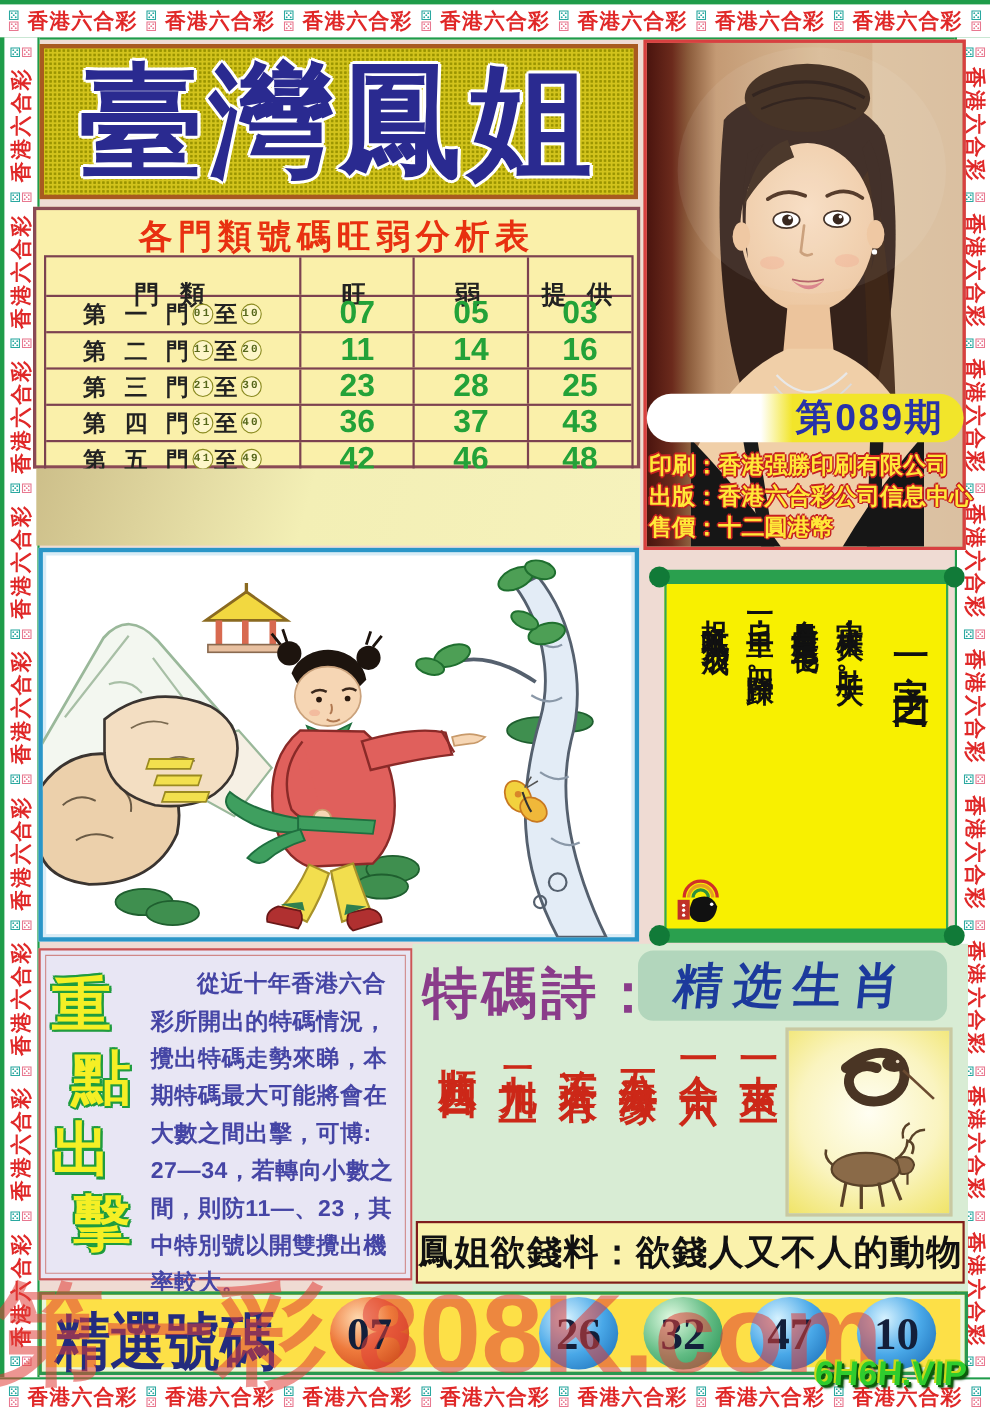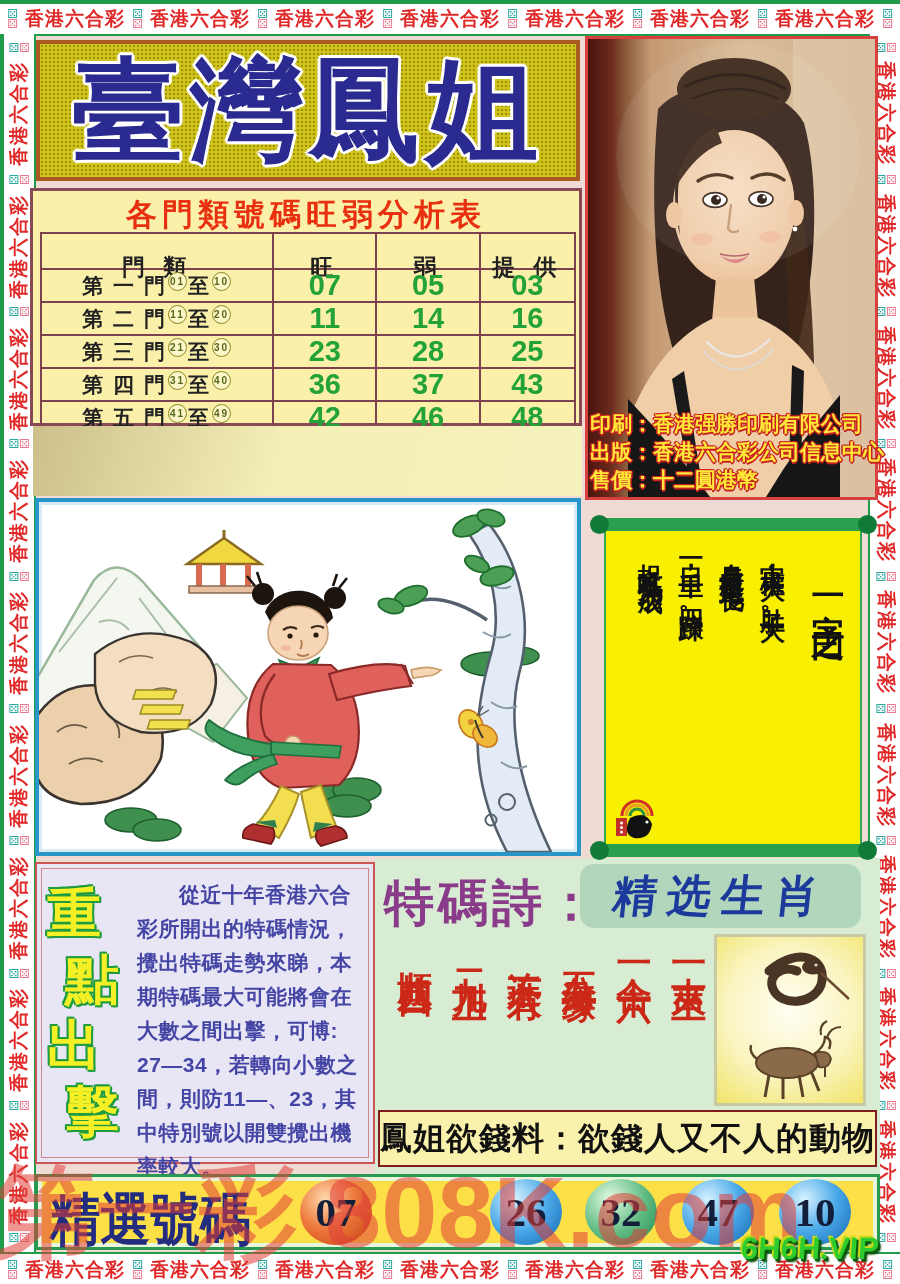--- a/index.html
+++ b/index.html
@@ -39,21 +39,21 @@
   #analysis-title{text-align:center;color:#e83010;font-weight:bold;font-size:31px;letter-spacing:5px;
     padding-top:3px;height:35px;}
   .atable{position:absolute;left:7px;top:41px;width:532px;border:2px solid #7c4250;border-collapse:collapse;}
   .atable .hrow{display:flex;border-bottom:2px solid #7c4250;height:34px;}
   .atable .trow{display:flex;border-bottom:2px solid #7c4250;height:31px;}
   .atable .trow:last-child{border-bottom:none;}
   .c0{width:232px;border-right:2px solid #7c4250;display:flex;align-items:center;justify-content:center;}
   .c1,.c2{width:102px;border-right:2px solid #7c4250;display:flex;align-items:center;justify-content:center;}
   .c3{width:94px;display:flex;align-items:center;justify-content:center;}
   .hcell{font-size:23px;font-weight:bold;color:#222;letter-spacing:6px;margin-top:32px;}
-  .gate{font-size:21px;font-weight:bold;color:#222;letter-spacing:2px;display:flex;}
+  .gate{font-size:21px;font-weight:bold;color:#222;letter-spacing:2px;display:flex;align-items:center;font-family:Liberation Mono, monospace;}
   .circ{display:inline-flex;align-items:center;justify-content:center;width:17px;height:17px;border:1.5px solid #8a8a20;
     border-radius:50%;font-size:10px;font-weight:bold;color:#55661a;margin:0 1px;background:#fdf6c9;}
   .val{font-size:29px;font-weight:bold;color:#23a238;font-family:"Liberation Sans",sans-serif;}
 
   
   #photo-panel{position:absolute;left:585px;top:36px;width:293px;height:464px;border:3px solid #d84040;
     box-sizing:border-box;background:#caa684;overflow:hidden;}
   #issue-pill{position:absolute;left:588px;top:358px;width:288px;height:44px;border-radius:22px;
     background:linear-gradient(90deg,#ffffff 0%,#ffffff 36%,#f2e52a 46%,#f2e52a 100%);
     display:flex;align-items:center;justify-content:flex-end;padding-right:18px;box-sizing:border-box;z-index:6;}
@@ -489,20 +489,23 @@
       <path d="M40,458 L40,382 Q72,302 128,278 L168,278 Q228,302 252,382 L252,458 Z" fill="#f0cfa8"></path>
       <path d="M96,332 l20,126 l-12,0 l-20,-118 Z" fill="#1a1a1a"></path>
       <path d="M204,326 l-4,132 l12,0 l4,-126 Z" fill="#1a1a1a"></path>
       <path d="M40,458 L40,360 Q86,408 122,458 Z" fill="#161616"></path>
       <path d="M252,458 L252,356 Q210,404 178,458 Z" fill="#161616"></path>
       <path d="M118,302 Q148,334 182,300" stroke="#e8e8e8" stroke-width="2" fill="none"></path>
       <path d="M116,312 Q148,350 186,310" stroke="#dcdcdc" stroke-width="1.6" fill="none"></path>
       <ellipse cx="150" cy="116" rx="122" ry="112" fill="#fff" opacity=".07"></ellipse>
     </svg>
   </div>
+  <div id="issue-pill">
+    <span>第089期</span>
+  </div>
   <div id="publisher-info">
       <div class="pub-line">印刷：香港强勝印刷有限公司</div>
       <div class="pub-line">出版：香港六合彩公司信息中心</div>
       <div class="pub-line">售價：十二圓港幣</div>
     </div>
 
   <div id="pale-strip"></div>
 
   <div id="illus-panel">
     <svg width="538" height="350" viewBox="0 0 538 350" style="position:absolute;left:0;top:0;">

